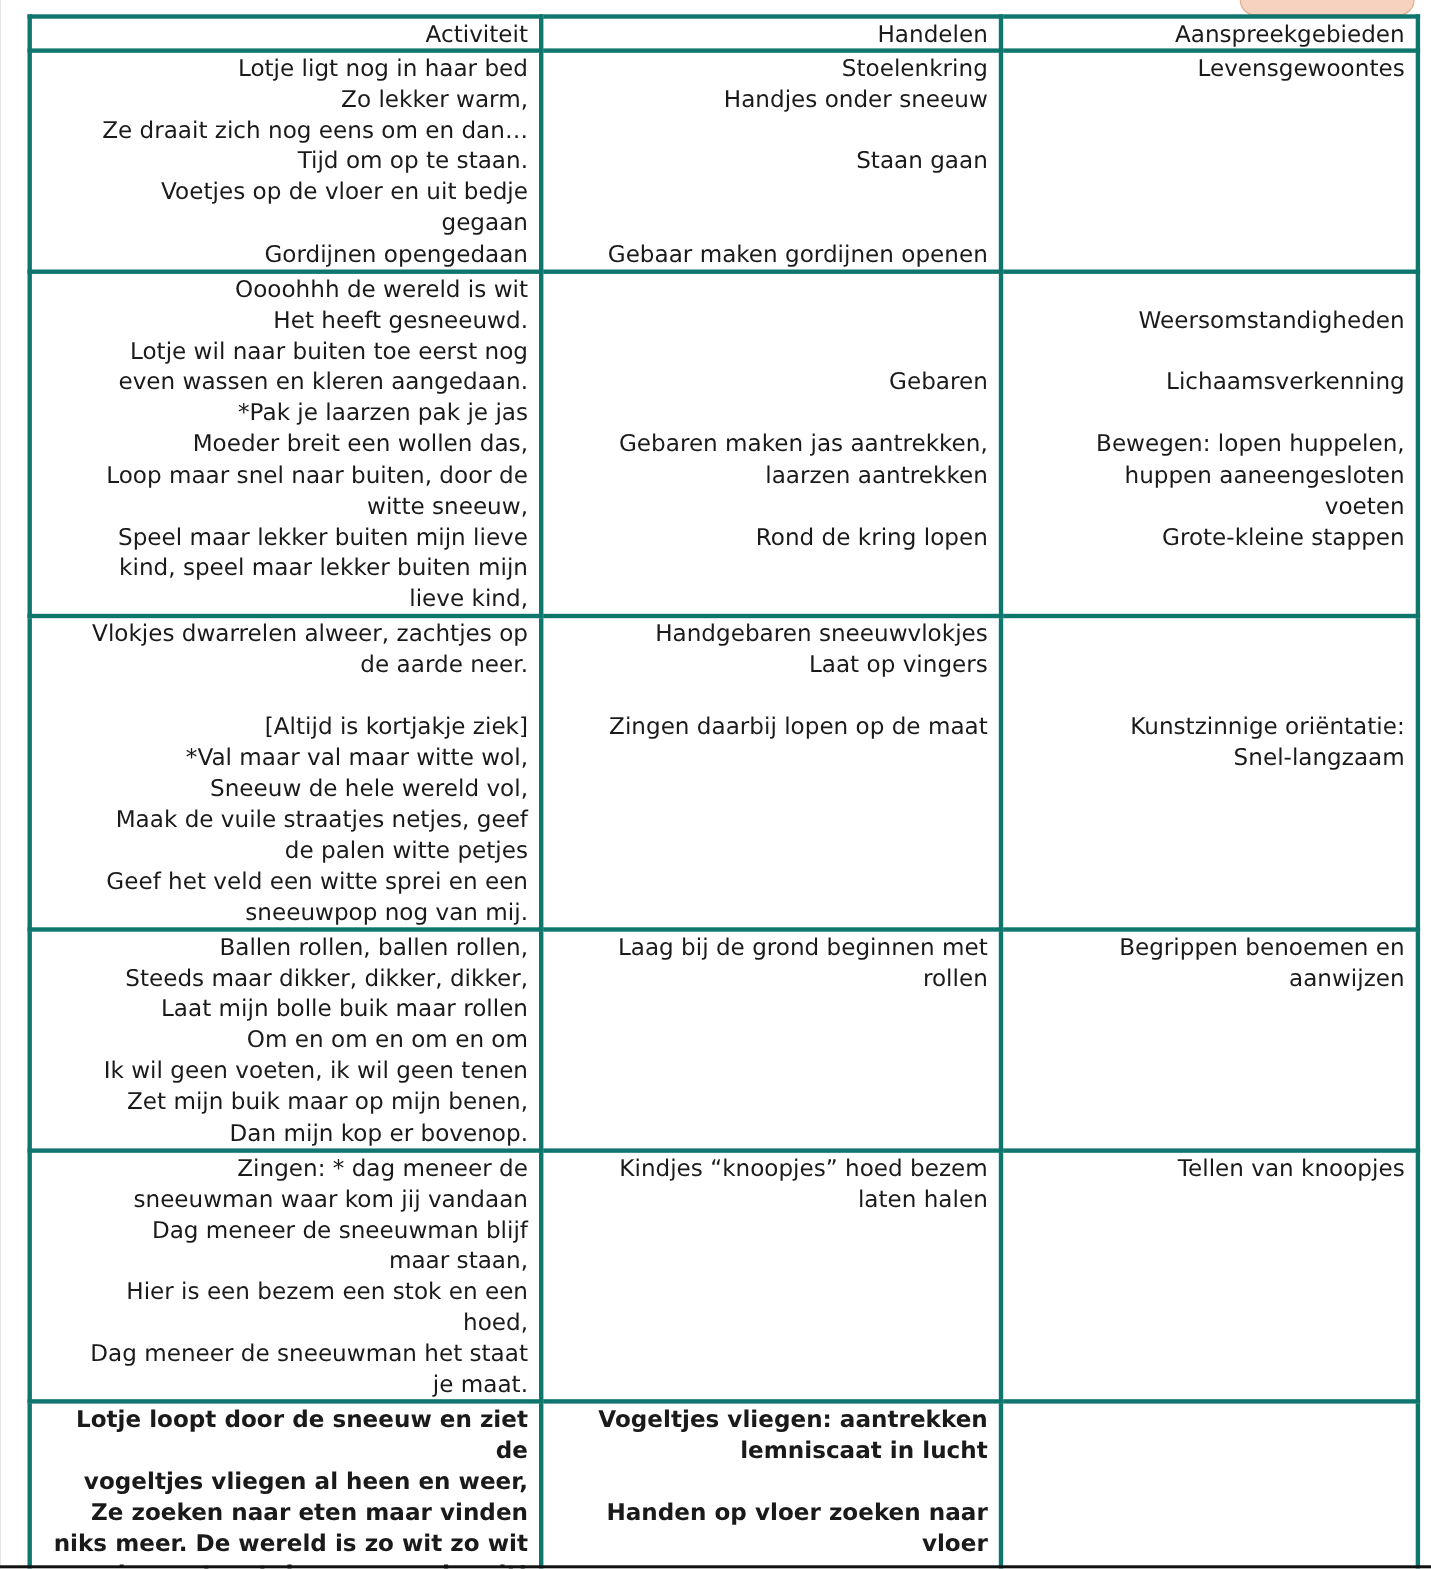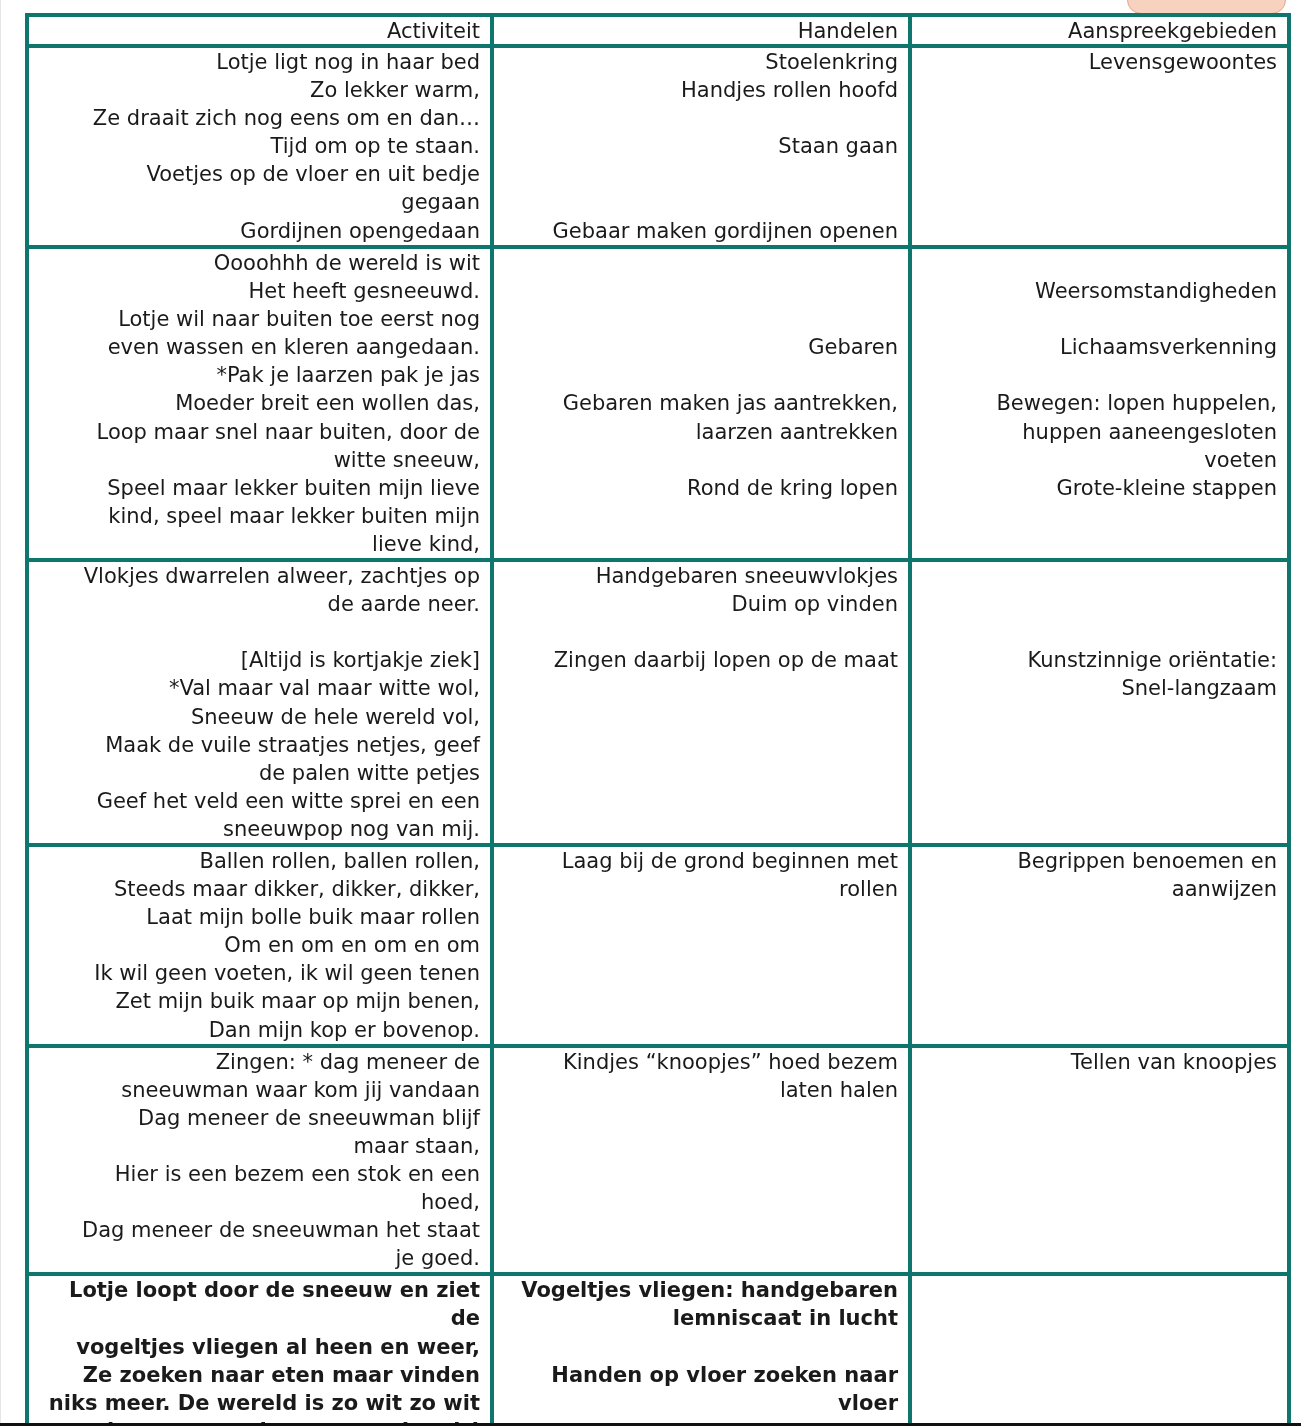--- a/index.html
+++ b/index.html
@@ -94,44 +94,44 @@
   <thead>
     <tr>
       <th>Activiteit</th>
       <th>Handelen</th>
       <th>Aanspreekgebieden</th>
     </tr>
   </thead>
   <tbody id="table-body">
     <tr class="r1">
       <td><span class="line">Lotje ligt nog in haar bed</span><span class="line">Zo lekker warm,</span><span class="line">Ze draait zich nog eens om en dan…</span><span class="line">Tijd om op te staan.</span><span class="line">Voetjes op de vloer en uit bedje</span><span class="line">gegaan</span><span class="line">Gordijnen opengedaan</span></td>
-      <td><span class="line">Stoelenkring</span><span class="line">Handjes rollen hoofd</span><span class="line"></span><span class="line">Staan gaan</span><span class="line"></span><span class="line"></span><span class="line">Gebaar maken gordijnen openen</span></td>
+      <td><span class="line">Stoelenkring</span><span class="line">Handjes onder sneeuw</span><span class="line"></span><span class="line">Staan gaan</span><span class="line"></span><span class="line"></span><span class="line">Gebaar maken gordijnen openen</span></td>
       <td><span class="line">Levensgewoontes</span></td>
     </tr>
     <tr class="r2">
       <td><span class="line">Oooohhh de wereld is wit</span><span class="line">Het heeft gesneeuwd.</span><span class="line">Lotje wil naar buiten toe eerst nog</span><span class="line">even wassen en kleren aangedaan.</span><span class="line">*Pak je laarzen pak je jas</span><span class="line">Moeder breit een wollen das,</span><span class="line">Loop maar snel naar buiten, door de</span><span class="line">witte sneeuw,</span><span class="line">Speel maar lekker buiten mijn lieve</span><span class="line">kind, speel maar lekker buiten mijn</span><span class="line">lieve kind,</span></td>
       <td><span class="line"></span><span class="line"></span><span class="line"></span><span class="line">Gebaren</span><span class="line"></span><span class="line">Gebaren maken jas aantrekken,</span><span class="line">laarzen aantrekken</span><span class="line"></span><span class="line">Rond de kring lopen</span></td>
       <td><span class="line"></span><span class="line">Weersomstandigheden</span><span class="line"></span><span class="line">Lichaamsverkenning</span><span class="line"></span><span class="line">Bewegen: lopen huppelen,</span><span class="line">huppen aaneengesloten</span><span class="line">voeten</span><span class="line">Grote-kleine stappen</span></td>
     </tr>
     <tr class="r3">
       <td><span class="line">Vlokjes dwarrelen alweer, zachtjes op</span><span class="line">de aarde neer.</span><span class="line"></span><span class="line">[Altijd is kortjakje ziek]</span><span class="line">*Val maar val maar witte wol,</span><span class="line">Sneeuw de hele wereld vol,</span><span class="line">Maak de vuile straatjes netjes, geef</span><span class="line">de palen witte petjes</span><span class="line">Geef het veld een witte sprei en een</span><span class="line">sneeuwpop nog van mij.</span></td>
-      <td><span class="line">Handgebaren sneeuwvlokjes</span><span class="line">Duim op vinden</span><span class="line"></span><span class="line">Zingen daarbij lopen op de maat</span></td>
+      <td><span class="line">Handgebaren sneeuwvlokjes</span><span class="line">Laat op vingers</span><span class="line"></span><span class="line">Zingen daarbij lopen op de maat</span></td>
       <td><span class="line"></span><span class="line"></span><span class="line"></span><span class="line">Kunstzinnige oriëntatie:</span><span class="line">Snel-langzaam</span></td>
     </tr>
     <tr class="r4">
       <td><span class="line">Ballen rollen, ballen rollen,</span><span class="line">Steeds maar dikker, dikker, dikker,</span><span class="line">Laat mijn bolle buik maar rollen</span><span class="line">Om en om en om en om</span><span class="line">Ik wil geen voeten, ik wil geen tenen</span><span class="line">Zet mijn buik maar op mijn benen,</span><span class="line">Dan mijn kop er bovenop.</span></td>
       <td><span class="line">Laag bij de grond beginnen met</span><span class="line">rollen</span></td>
       <td><span class="line">Begrippen benoemen en</span><span class="line">aanwijzen</span></td>
     </tr>
     <tr class="r5">
-      <td><span class="line">Zingen: * dag meneer de</span><span class="line">sneeuwman waar kom jij vandaan</span><span class="line">Dag meneer de sneeuwman blijf</span><span class="line">maar staan,</span><span class="line">Hier is een bezem een stok en een</span><span class="line">hoed,</span><span class="line">Dag meneer de sneeuwman het staat</span><span class="line">je goed.</span></td>
+      <td><span class="line">Zingen: * dag meneer de</span><span class="line">sneeuwman waar kom jij vandaan</span><span class="line">Dag meneer de sneeuwman blijf</span><span class="line">maar staan,</span><span class="line">Hier is een bezem een stok en een</span><span class="line">hoed,</span><span class="line">Dag meneer de sneeuwman het staat</span><span class="line">je maat.</span></td>
       <td><span class="line">Kindjes “knoopjes” hoed bezem</span><span class="line">laten halen</span></td>
       <td><span class="line">Tellen van knoopjes</span></td>
     </tr>
     <tr class="r6">
       <td><span class="line">Lotje loopt door de sneeuw en ziet de</span><span class="line">vogeltjes vliegen al heen en weer,</span><span class="line">Ze zoeken naar eten maar vinden</span><span class="line">niks meer. De wereld is zo wit zo wit</span><span class="line">wie weet wat daar nog onder zit!</span></td>
-      <td><span class="line">Vogeltjes vliegen: handgebaren</span><span class="line">lemniscaat in lucht</span><span class="line"></span><span class="line">Handen op vloer zoeken naar</span><span class="line">vloer</span></td>
+      <td><span class="line">Vogeltjes vliegen: aantrekken</span><span class="line">lemniscaat in lucht</span><span class="line"></span><span class="line">Handen op vloer zoeken naar</span><span class="line">vloer</span></td>
       <td></td>
     </tr>
   </tbody>
 </table>
 
 <div class="page-bottom-line"></div>
 
 </body></html>

